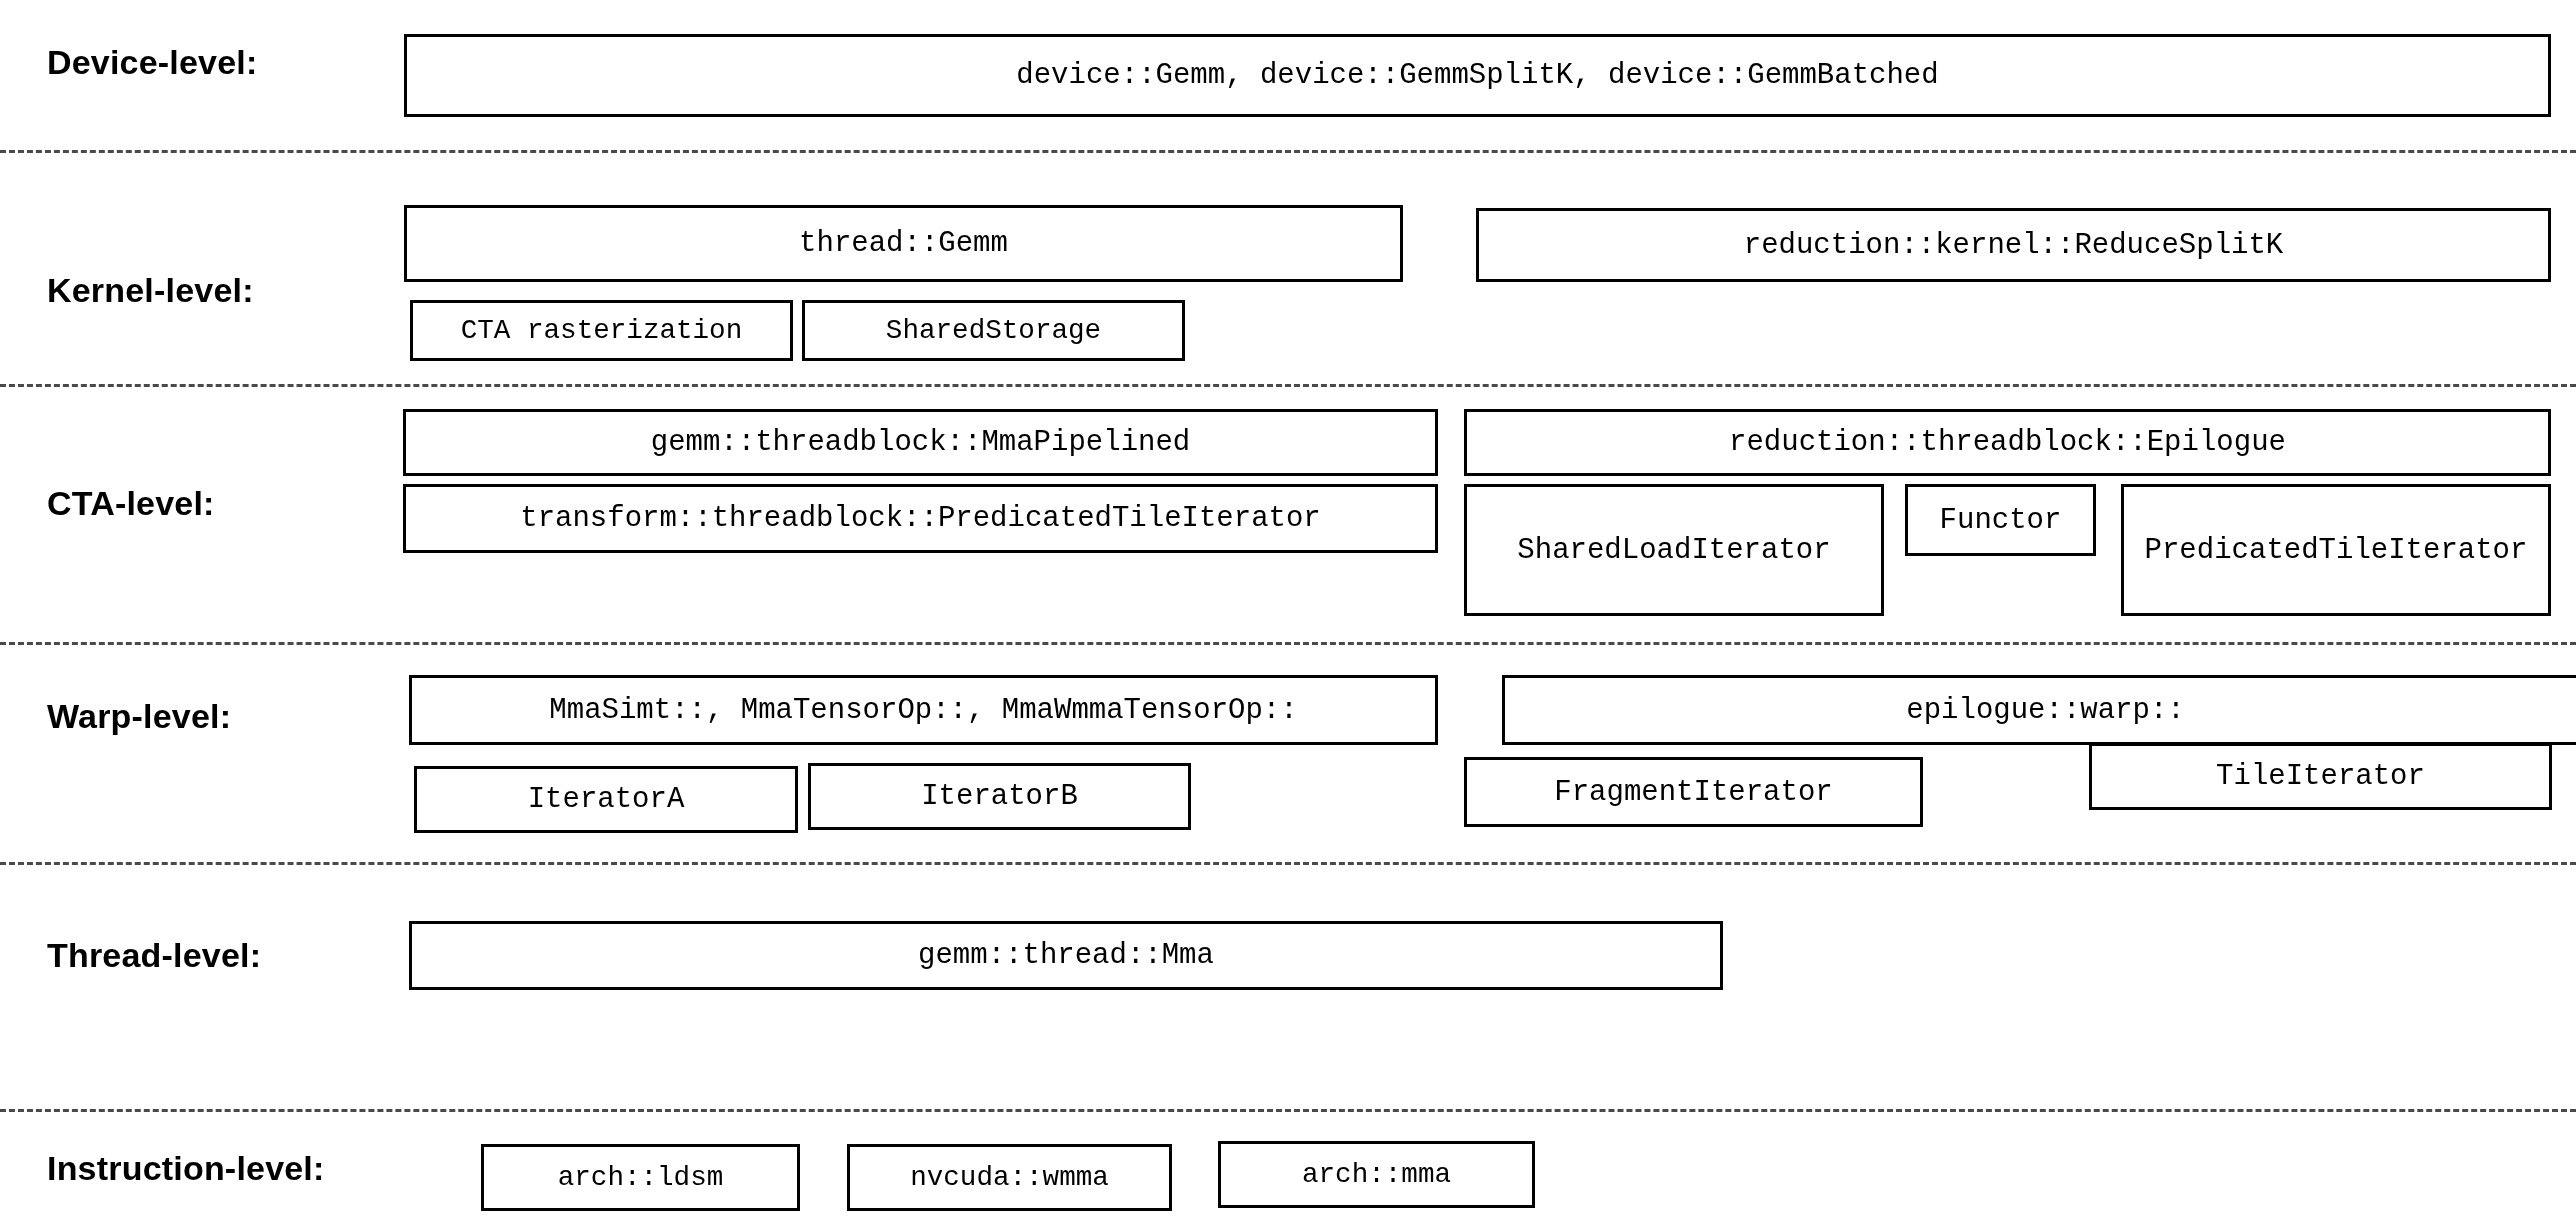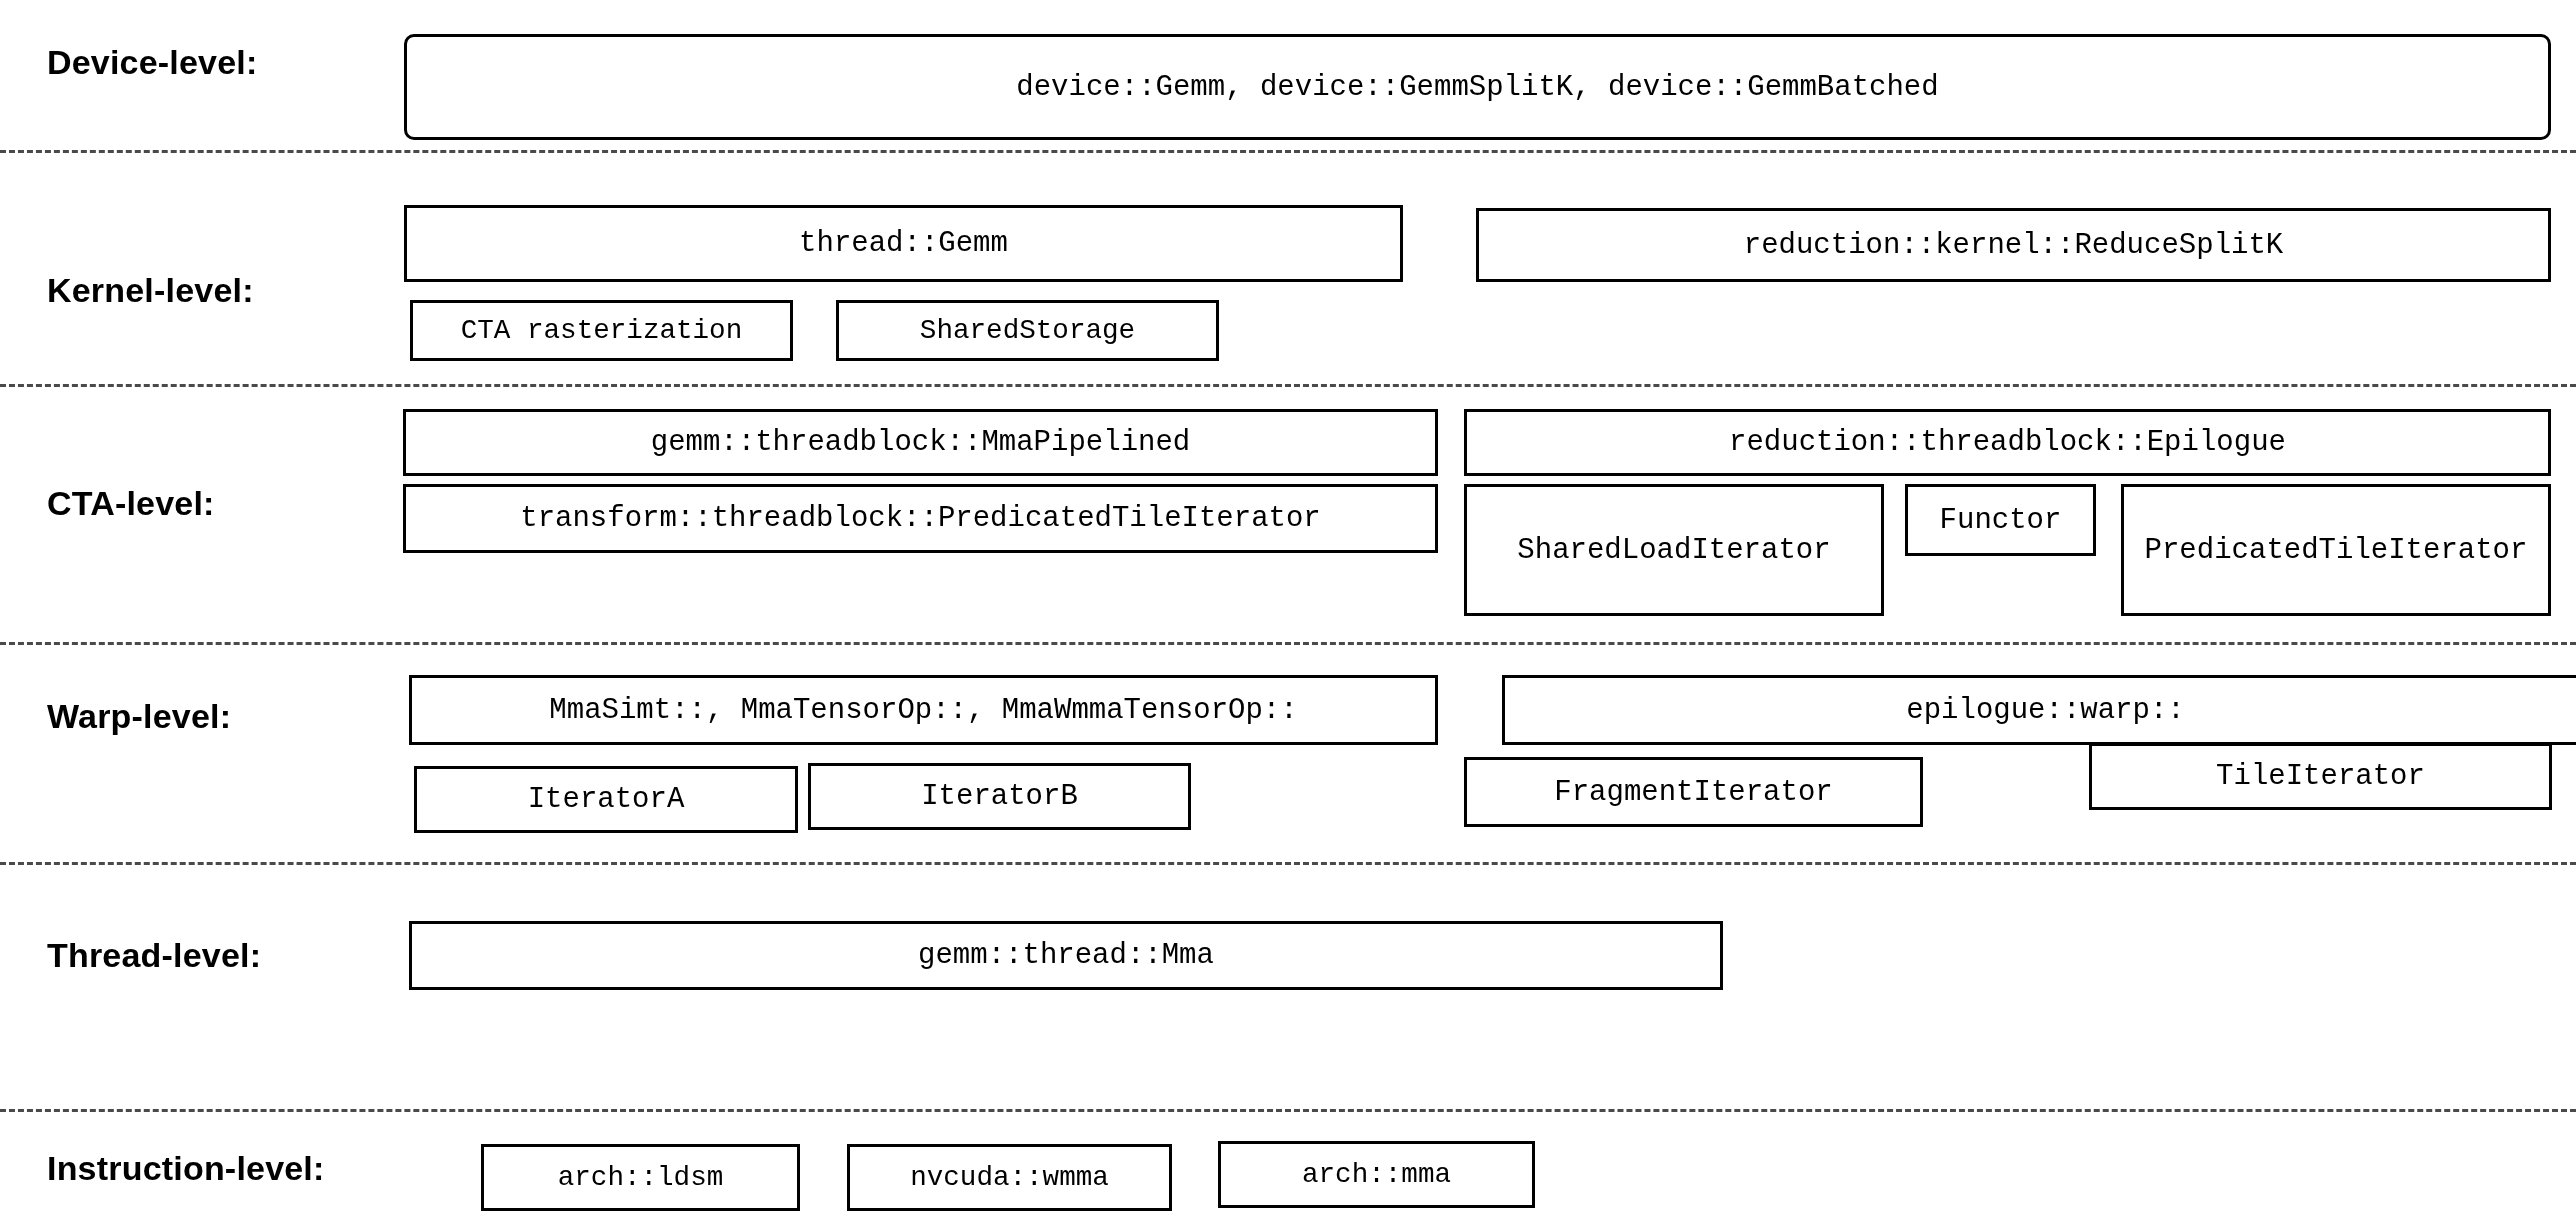--- a/index.html
+++ b/index.html
@@ -51,41 +51,41 @@
   }
   .box.small > span { font-size: 27.6px; }
 </style>
 </head>
 <body>
 
 <div id="canvas">
 
   <div class="lvl-label" style="left:47px; top:43px;">Device-level:</div>
 
-  <div class="box" style="left:404px; top:34px; width:2147px; height:106px;border-radius:10px;">
+  <div class="box" style="left:404px; top:34px; width:2147px; height:83px;">
     <span>device::Gemm, device::GemmSplitK, device::GemmBatched</span>
   </div>
 
   <div class="sep" style="top:150px;"></div>
 
   <div class="lvl-label" style="left:47px; top:271px;">Kernel-level:</div>
 
   <div class="box" style="left:404px; top:205px; width:999px; height:77px;">
     <span>thread::Gemm</span>
   </div>
 
   <div class="box" style="left:1476px; top:208px; width:1075px; height:74px;">
     <span>reduction::kernel::ReduceSplitK</span>
   </div>
 
   <div class="box small" style="left:410px; top:300px; width:383px; height:61px;">
     <span>CTA rasterization</span>
   </div>
 
-  <div class="box small" style="left:836px; top:300px; width:383px; height:61px;">
+  <div class="box small" style="left:802px; top:300px; width:383px; height:61px;">
     <span>SharedStorage</span>
   </div>
 
   <div class="sep" style="top:384px;"></div>
 
   <div class="lvl-label" style="left:47px; top:484px;">CTA-level:</div>
 
   <div class="box" style="left:403px; top:484px; width:1035px; height:69px;">
     <span>transform::threadblock::PredicatedTileIterator</span>
   </div>

